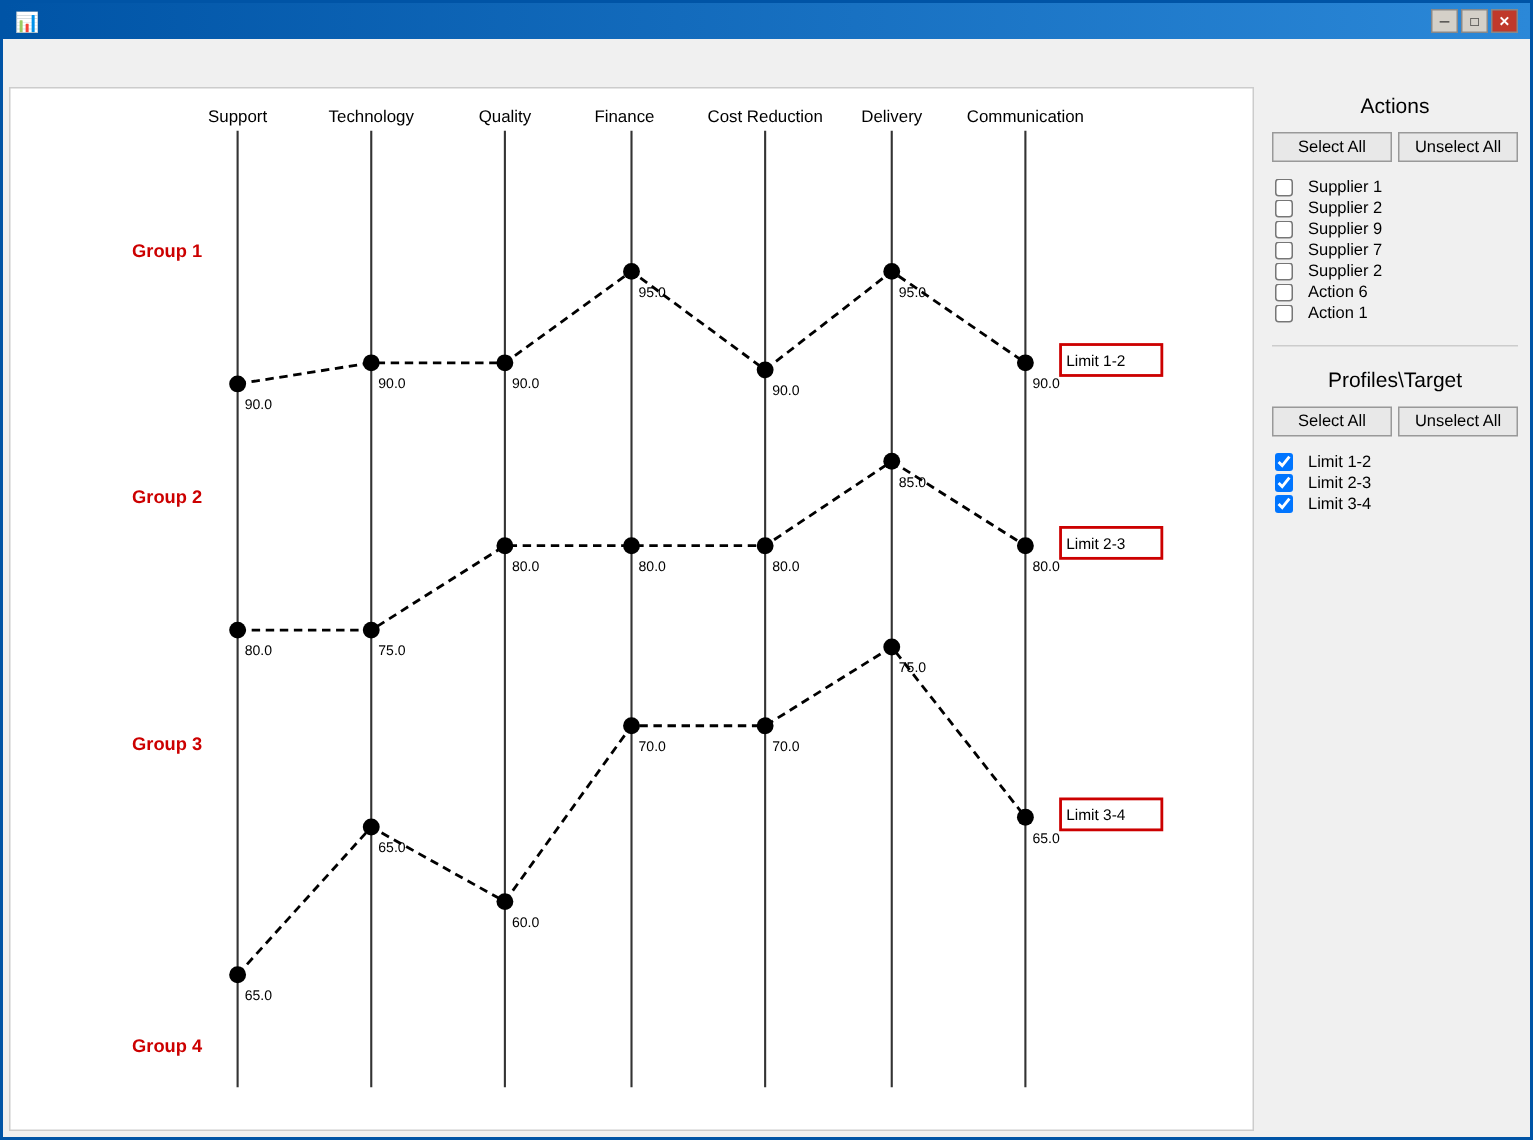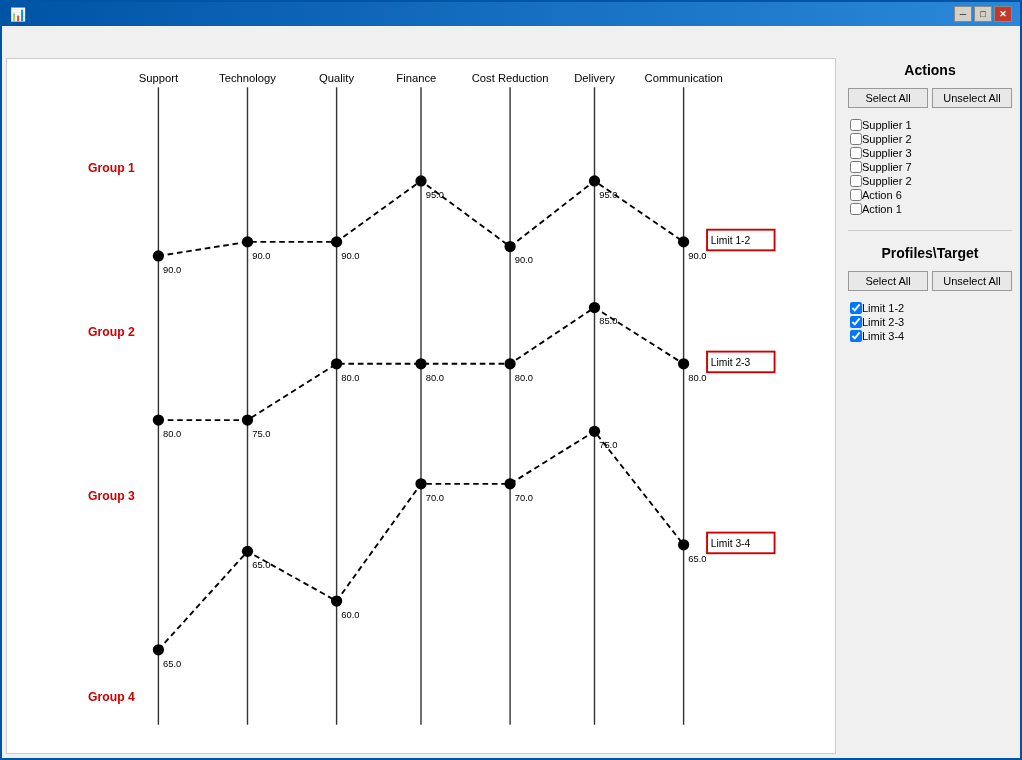--- a/index.html
+++ b/index.html
@@ -69,42 +69,42 @@
       width: 180px;
       padding: 8px;
       display: flex;
       flex-direction: column;
       gap: 6px;
       background: #f0f0f0;
       flex-shrink: 0;
     }
     .sidebar-section-title {
       font-size: 14px;
-      font-weight: bold;
+      font-weight: normal;
       text-align: center;
       margin-bottom: 4px;
     }
     .sidebar-btn-row {
       display: flex;
       gap: 4px;
       margin-bottom: 4px;
     }
     .sidebar-btn {
       flex: 1;
       padding: 3px 6px;
       background: #e8e8e8;
       border: 1px solid #999;
       cursor: pointer;
       font-size: 11px;
       text-align: center;
     }
     .checkbox-item {
       display: flex;
       align-items: center;
-      gap: 0;
+      gap: 10px;
       font-size: 11px;
       padding: 1px 2px;
     }
     .checkbox-item input[type=checkbox] {
       width: 12px;
       height: 12px;
       cursor: pointer;
     }
     .divider {
       border-top: 1px solid #ccc;
@@ -274,21 +274,21 @@
         <div class="checkbox-item">
           <input type="checkbox" style="">
           <span>Supplier 1</span>
         </div>
         <div class="checkbox-item">
           <input type="checkbox" style="">
           <span>Supplier 2</span>
         </div>
         <div class="checkbox-item">
           <input type="checkbox" style="">
-          <span>Supplier 3</span>
+          <span>Supplier 9</span>
         </div>
         <div class="checkbox-item">
           <input type="checkbox" style="">
           <span>Supplier 7</span>
         </div>
         <div class="checkbox-item">
           <input type="checkbox" style="">
           <span>Supplier 2</span>
         </div>
         <div class="checkbox-item">

